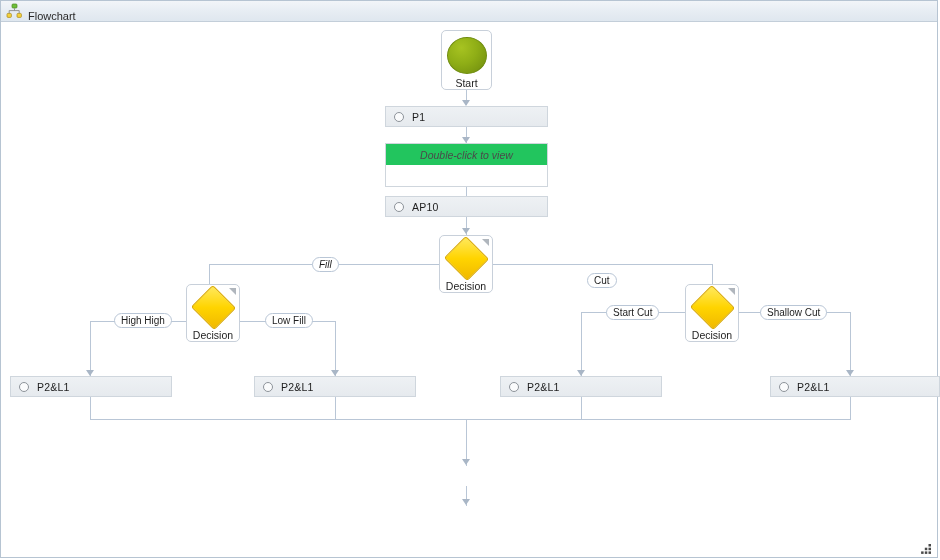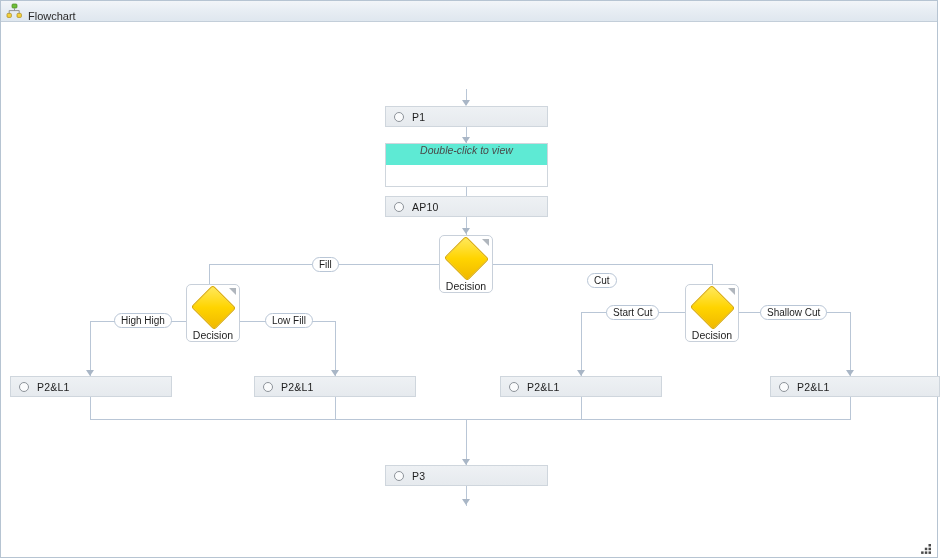--- a/index.html
+++ b/index.html
@@ -103,22 +103,22 @@
     background:linear-gradient(to bottom,#eef1f4 0%,#e6eaee 100%);
     border-bottom:1px solid #dfe4e9;
     display:flex;align-items:center;
   }
   .subproc .sp-icon{
     width:13px;height:13px;margin-left:6px;margin-right:7px;flex:none;
     position:relative;
   }
   .subproc .sp-title{font-size:10.5px;color:#1d1d1d;}
   .subproc .sp-body{
-    height:21px;display:flex;justify-content:center;
-    background:#5eead4;
+    height:21px;display:flex;align-items:center;justify-content:center;
+    background:#22c55e;
   }
   .subproc .sp-hint{
     font-size:10.5px;color:#4a4a4a;font-style:italic;
   }
   
   .elabel{
     position:absolute;
     background:#ffffff;border:1px solid #b9c6d6;border-radius:9px;
     height:15px;box-sizing:border-box;
     display:flex;align-items:center;justify-content:center;
@@ -187,20 +187,24 @@
     <div class="vline" style="left:334px;top:374px;height:23px;"></div>
     <div class="vline" style="left:580px;top:374px;height:23px;"></div>
     <div class="vline" style="left:849px;top:374px;height:23px;"></div>
     <div class="hline" style="left:89px;top:397px;width:761px;"></div>
     <div class="vline" style="left:465px;top:397px;height:47px;"></div>
     <div class="arrow" style="left:461px;top:437px;"></div>
 
     <div class="vline" style="left:465px;top:464px;height:20px;"></div>
     <div class="arrow" style="left:461px;top:477px;"></div>
 
+    <div class="startbox" style="left:440px;top:8px;width:51px;height:60px;">
+      <div class="circle"></div>
+      <div class="slabel">Start</div>
+    </div>
 
     <div class="proc" style="left:384px;top:84px;width:163px;">
       <span class="bullet"></span>
       <span class="plabel">P1</span>
     </div>
 
     <div class="subproc" style="left:384px;top:121px;width:163px;height:44px;">
       <div class="sp-body">
         <span class="sp-hint">Double-click to view</span>
       </div>
@@ -210,21 +214,21 @@
       <span class="bullet"></span>
       <span class="plabel">AP10</span>
     </div>
 
     <div class="decbox" style="left:438px;top:213px;width:54px;height:58px;">
       <div class="corner"></div>
       <div class="diamond"></div>
       <div class="dlabel">Decision</div>
     </div>
 
-    <div class="elabel" style="left:311px;top:235px;">Fill</div>
+    <div class="elabel" style="left:311px;top:235px;font-style:italic;">Fill</div>
     <div class="elabel" style="left:586px;top:251px;">Cut</div>
 
     <div class="decbox" style="left:185px;top:262px;width:54px;height:58px;">
       <div class="corner"></div>
       <div class="diamond"></div>
       <div class="dlabel">Decision</div>
     </div>
 
     <div class="decbox" style="left:684px;top:262px;width:54px;height:58px;">
       <div class="corner"></div>
@@ -250,24 +254,20 @@
     <div class="proc" style="left:499px;top:354px;width:162px;">
       <span class="bullet"></span>
       <span class="plabel">P2&amp;L1</span>
     </div>
 
     <div class="proc" style="left:769px;top:354px;width:170px;">
       <span class="bullet"></span>
       <span class="plabel">P2&amp;L1</span>
     </div>
 
-    <div class="proc" style="left:384px;top:443px;width:163px;">
-      <span class="bullet"></span>
-      <span class="plabel">P3</span>
-    </div>
 
 
   </div>
 
   <div id="grip">
     <svg width="12" height="12" viewBox="0 0 12 12">
       <rect x="8.5" y="1" width="2.5" height="2.5" fill="#4a4a4a"></rect>
       <rect x="8.5" y="4.7" width="2.5" height="2.5" fill="#4a4a4a"></rect>
       <rect x="4.8" y="4.7" width="2.5" height="2.5" fill="#4a4a4a"></rect>
       <rect x="8.5" y="8.4" width="2.5" height="2.5" fill="#4a4a4a"></rect>

